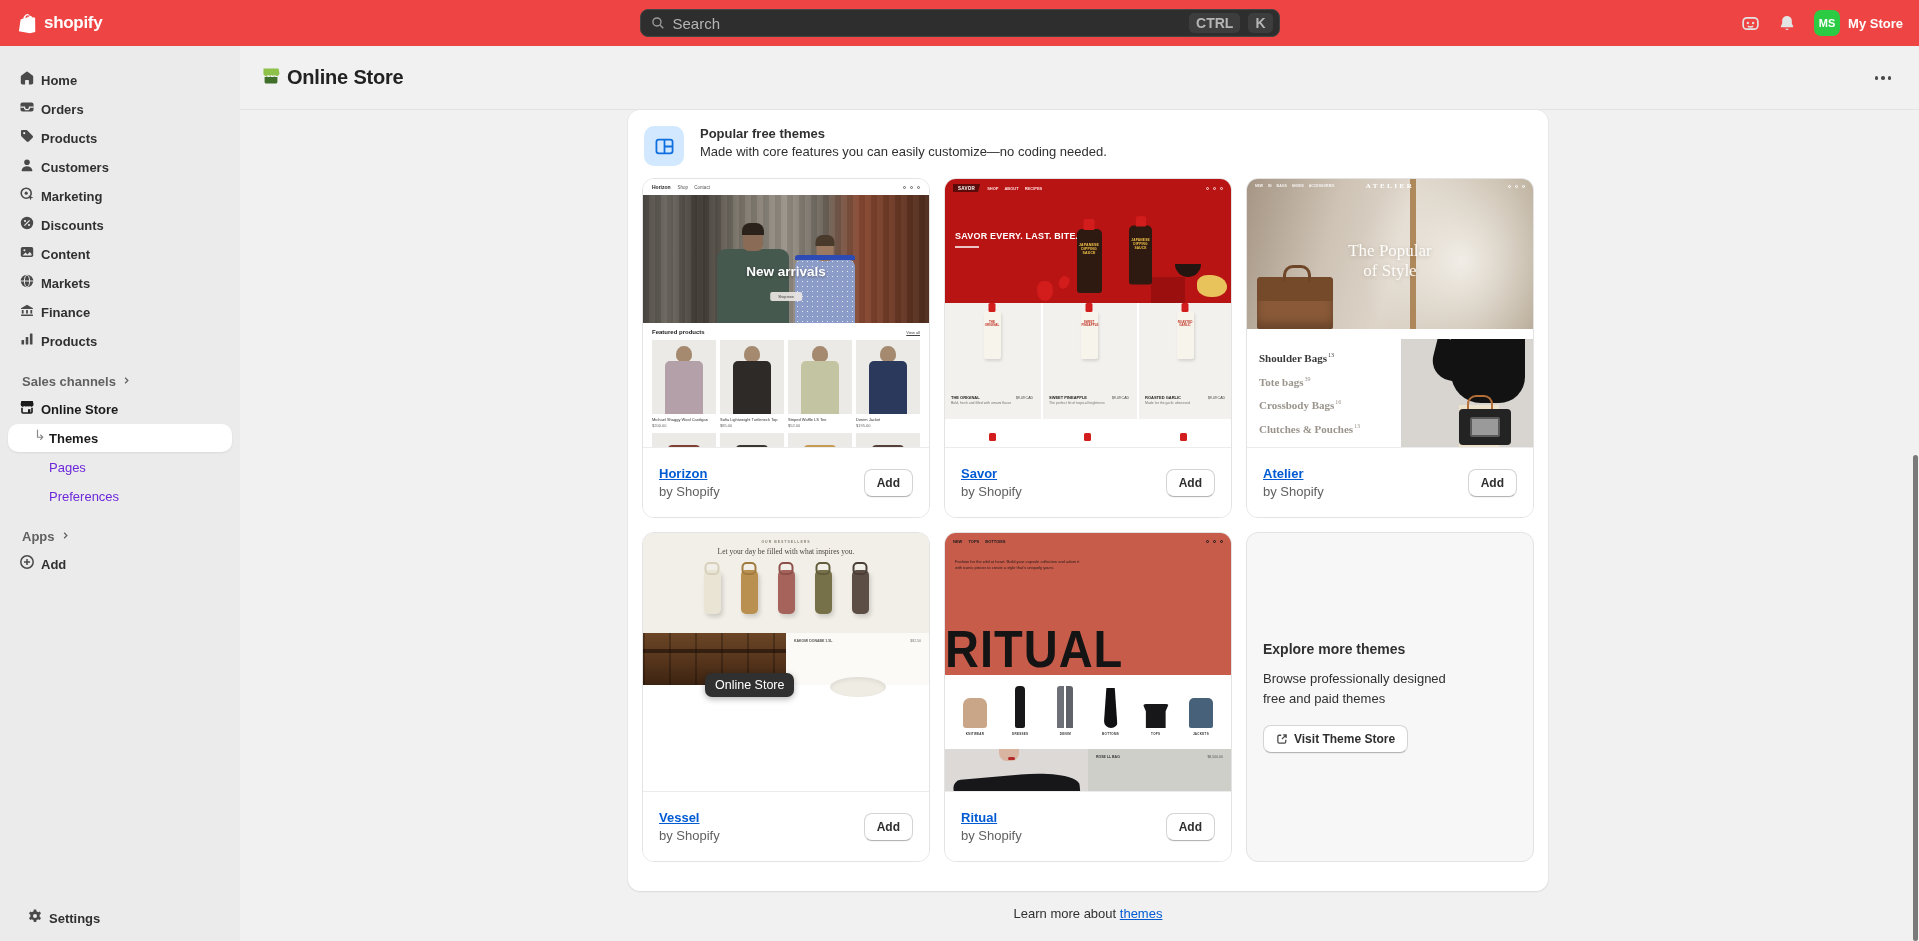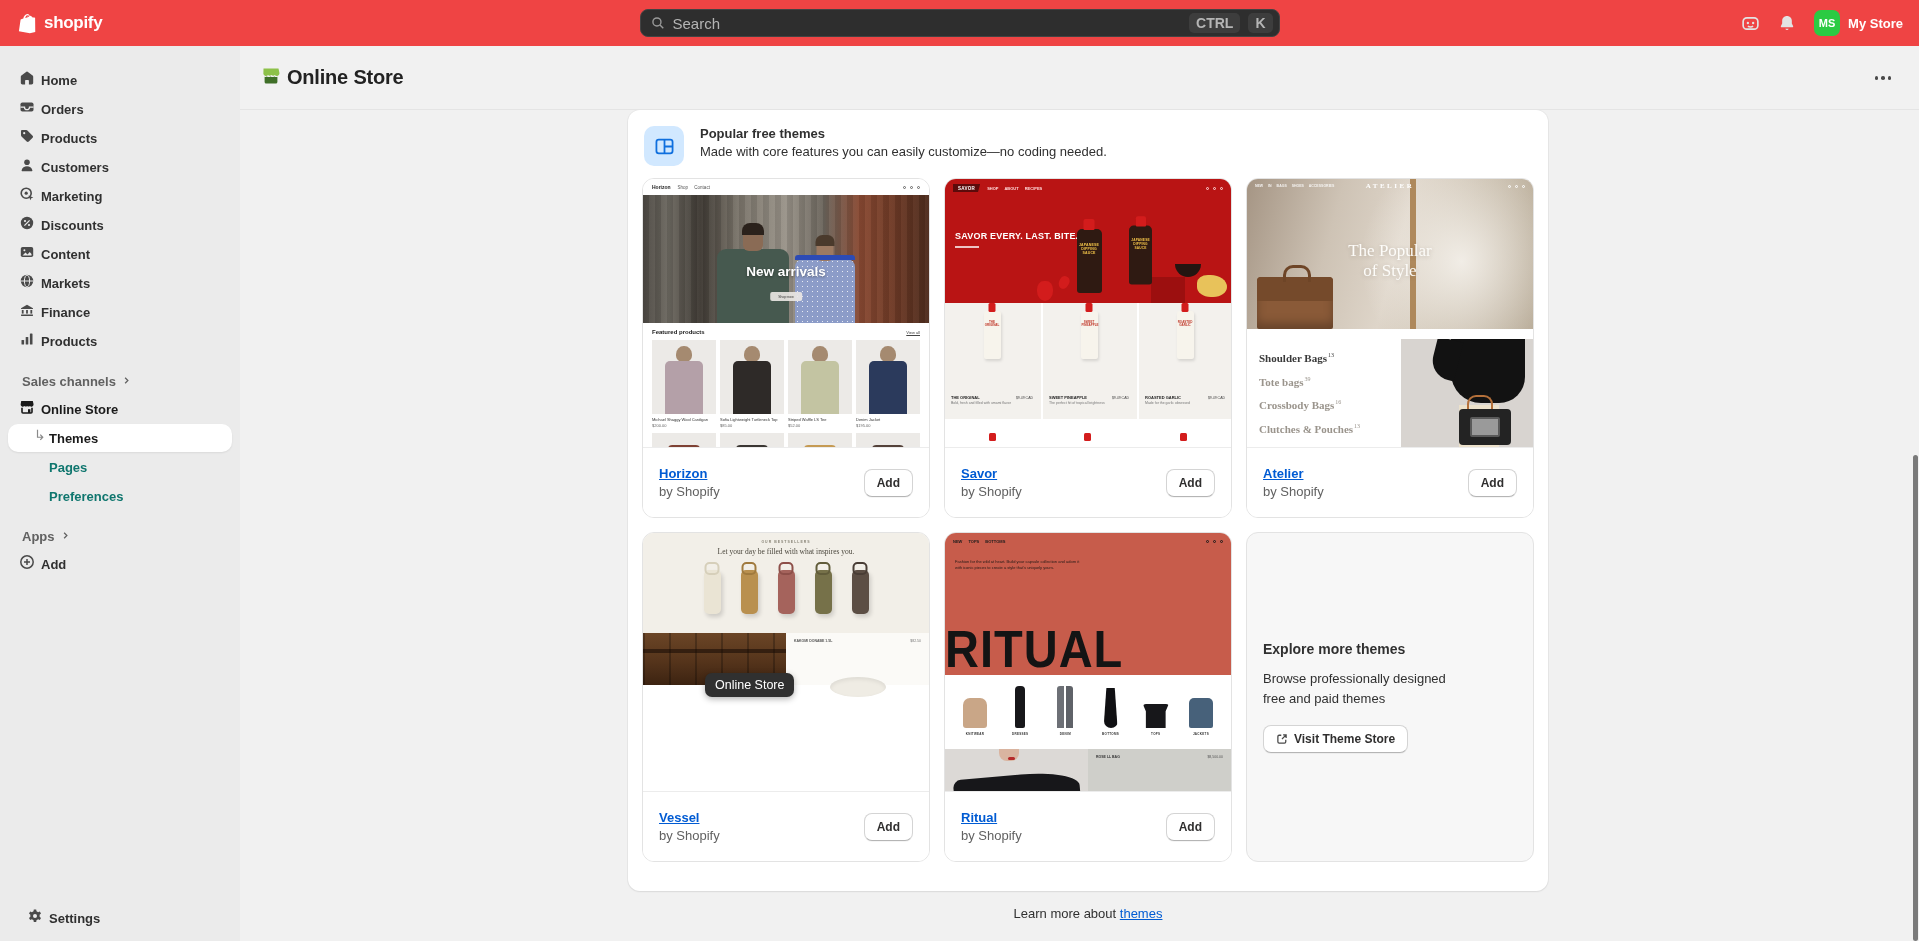--- a/index.html
+++ b/index.html
@@ -26,21 +26,21 @@
 
   
   .sidebar { position:absolute; top:46px; left:0; bottom:0; width:240px; background:#ebebeb; padding-top:20px; }
   .nav-item { height:28px; margin:0 8px 1px 8px; border-radius:10px; display:flex; align-items:center;
     gap:6px; padding-left:11px; cursor:pointer; }
   .nav-item .lbl { font-size:13px; font-weight:600; color:#303030; }
   .nav-head { height:28px; display:flex; align-items:center; gap:5px; padding-left:22px;
     font-size:13px; font-weight:600; color:#616161; margin-top:12px; }
   .sub-item { height:28px; margin:0 8px 1px 8px; border-radius:10px; display:flex; align-items:center;
     padding-left:41px; position:relative; cursor:pointer; }
-  .sub-item .lbl { font-size:13px; font-weight:700; color:#0f766e; }
+  .sub-item .lbl { font-size:13px; font-weight:400; color:#6d28d9; }
   .sub-item.store .lbl { color:#1a1a1a; font-weight:650; }
   .sub-item.store { padding-left:11px; gap:6px; }
   .sub-item.active { background:#fff; box-shadow:0 1px 2px rgba(0,0,0,.08); }
   .sub-item.active .lbl { color:#1a1a1a; font-weight:650; }
   .elbow { position:absolute; left:26px; top:3px; color:#8a8a8a; font-size:14px; }
   .settings-item { position:absolute; bottom:8px; left:8px; right:8px; }
 
   
   .main { position:absolute; top:46px; left:240px; right:0; bottom:0; background:#f1f1f1; }
   .main-header { height:64px; display:flex; align-items:center; padding-left:21px;

